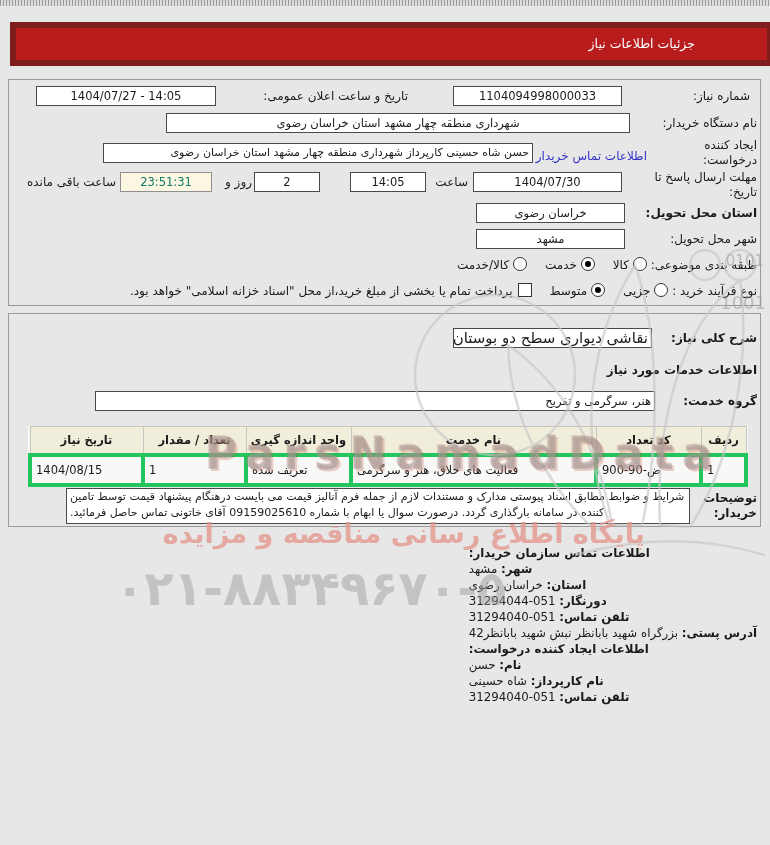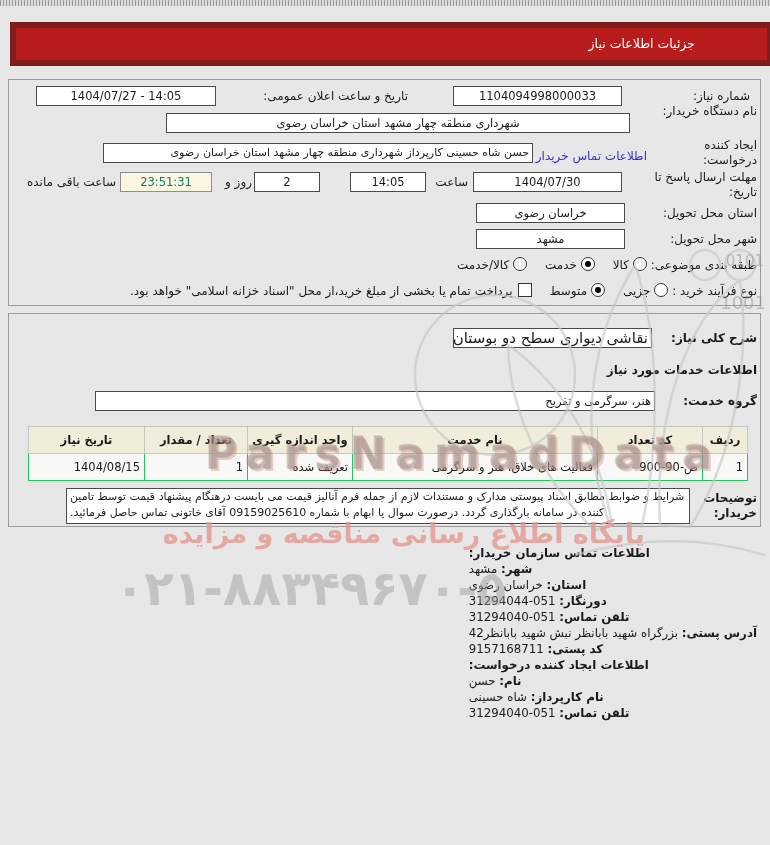--- a/index.html
+++ b/index.html
@@ -29,21 +29,21 @@
   .radio{display:inline-block;width:12px;height:12px;border:1px solid #333;border-radius:50%;
     background:#fff;vertical-align:-2px;margin-left:4px;position:relative;}
   .radio.sel::after{content:"";position:absolute;left:3px;top:3px;width:6px;height:6px;border-radius:50%;background:#000;}
   .cbx{display:inline-block;width:12px;height:12px;border:1px solid #333;background:#fff;vertical-align:-2px;margin-left:5px;}
   .optrow{position:absolute;white-space:nowrap;}
   .optrow .opt{margin-left:14px;}
   
   table.svc{position:absolute;top:426px;right:22px;width:720px;border-collapse:collapse;font-size:11.5px;
     border:1px solid #b3b3b3;background:#f8f8f7;}
   table.svc th{background:#f0edda;border:1px solid #c6c6c0;font-weight:bold;height:26px;padding:0 4px;}
-  table.svc td{border:1px solid #22c55e;height:26px;text-align:right;padding:0 4px;background:#f8f8f7;}
+  table.svc td{border:4px solid #22c55e;height:26px;text-align:left;padding:0 4px;background:#f8f8f7;}
   
   .contact{position:absolute;top:545px;right:13px;line-height:16px;font-size:11.8px;text-align:left;}
   .contact .ln{white-space:nowrap;}
   
   .wm{position:absolute;pointer-events:none;z-index:10;}
   #wm-brand{top:428px;left:205px;font-size:44px;font-weight:bold;letter-spacing:9px;
     color:rgba(158,158,158,0.55);text-shadow:2px 2px 0 rgba(195,85,65,0.28),-1px -1px 0 rgba(195,85,65,0.18);
     direction:ltr;font-family:"DejaVu Sans",sans-serif;}
   #wm-fa{top:518px;right:125px;font-size:27px;font-weight:bold;color:rgba(228,153,142,0.8);}
   #wm-phone{top:560px;left:115px;font-size:48px;font-weight:bold;letter-spacing:6px;
@@ -62,37 +62,37 @@
     <span class="t">جزئیات اطلاعات نیاز</span>
   </div>
 
   <div class="panel" id="panel1"></div>
 
   <span class="lbl" style="top:89px;right:20px;">شماره نیاز:</span>
   <div class="box center ltr" style="top:86px;right:148px;width:161px;">1104094998000033</div>
   <span class="lbl" style="top:89px;right:362px;">تاریخ و ساعت اعلان عمومی:</span>
   <div class="box center ltr" style="top:86px;right:554px;width:172px;">1404/07/27 - 14:05</div>
 
-  <span class="lbl" style="top:104px;right:13px;">نام دستگاه خریدار:</span>
+  <span class="lbl" style="top:116px;right:13px;">نام دستگاه خریدار:</span>
   <div class="box center" style="top:113px;right:140px;width:456px;">شهرداری منطقه چهار مشهد استان خراسان رضوی</div>
 
   <span class="lbl2" style="top:138px;right:13px;">ایجاد کننده درخواست:</span>
   <a class="link" href="#" style="top:149px;right:123px;">اطلاعات تماس خریدار</a>
   <div class="box" style="top:143px;right:237px;width:422px;font-size:11px;">حسن شاه حسینی کارپرداز شهرداری منطقه چهار مشهد استان خراسان رضوی</div>
 
   <span class="lbl2" style="top:170px;right:13px;">مهلت ارسال پاسخ تا تاریخ:</span>
   <div class="box center ltr" style="top:172px;right:148px;width:141px;">1404/07/30</div>
   <span class="lbl" style="top:175px;right:302px;">ساعت</span>
   <div class="box center ltr" style="top:172px;right:344px;width:68px;">14:05</div>
   <div class="box center ltr" style="top:172px;right:450px;width:58px;">2</div>
   <span class="lbl" style="top:175px;right:518px;">روز و</span>
   <div class="box cd ltr" style="top:172px;right:558px;width:84px;">23:51:31</div>
   <span class="lbl" style="top:175px;right:654px;">ساعت باقی مانده</span>
 
-  <span class="lbl" style="top:206px;right:13px;">استان محل تحویل:</span>
+  <span class="lbl" style="top:206px;right:13px;font-weight:bold;">استان محل تحویل:</span>
   <div class="box center" style="top:203px;right:145px;width:141px;">خراسان رضوی</div>
   <span class="lbl" style="top:232px;right:13px;">شهر محل تحویل:</span>
   <div class="box center" style="top:229px;right:145px;width:141px;">مشهد</div>
 
   <div class="optrow" style="top:257px;right:13px;">
     <span>طبقه بندی موضوعی:</span>
     <span class="opt"><span class="radio"></span><span>کالا</span></span>
     <span class="opt"><span class="radio sel"></span><span>خدمت</span></span>
     <span class="opt"><span class="radio"></span><span>کالا/خدمت</span></span>
   </div>
@@ -140,21 +140,20 @@
   <span class="lbl2 b" style="top:491px;right:13px;width:70px;">توضیحات خریدار:</span>
   <div class="box" style="top:488px;right:80px;width:616px;height:34px;white-space:normal;line-height:16px;font-size:11px;text-align:left;">شرایط و ضوابط مطابق اسناد پیوستی مدارک و مستندات لازم از جمله فرم آنالیز قیمت می بایست درهنگام پیشنهاد قیمت توسط تامین کننده در سامانه بارگذاری گردد. درصورت سوال یا ابهام با شماره 09159025610 آقای خاتونی تماس حاصل فرمائید.</div>
 
   <div class="contact">
     <div class="ln b">اطلاعات تماس سازمان خریدار:</div>
     <div class="ln"><span class="b">شهر:</span> <span>مشهد</span></div>
     <div class="ln"><span class="b">استان:</span> <span>خراسان رضوی</span></div>
     <div class="ln"><span class="b">دورنگار:</span> <span class="ltr">31294044-051</span></div>
     <div class="ln"><span class="b">تلفن تماس:</span> <span class="ltr">31294040-051</span></div>
     <div class="ln"><span class="b">آدرس پستی:</span> <span>بزرگراه شهید بابانظر نبش شهید بابانظر42</span></div>
-    <div class="ln"><span class="b">کد پستی:</span> <span class="ltr">9157168711</span></div>
     <div class="ln b">اطلاعات ایجاد کننده درخواست:</div>
     <div class="ln"><span class="b">نام:</span> <span>حسن</span></div>
     <div class="ln"><span class="b">نام کارپرداز:</span> <span>شاه حسینی</span></div>
     <div class="ln"><span class="b">تلفن تماس:</span> <span class="ltr">31294040-051</span></div>
   </div>
 
   <svg class="wm" id="wm-flower" width="410" height="345" viewBox="0 0 410 345" fill="none">
     <g stroke="#c8c8c8" stroke-width="2.5" opacity="0.65">
       <circle cx="135" cy="150" r="80"></circle>
       <path d="M250 300 C220 220 225 120 275 40 C300 110 300 220 282 300 Z"></path>

